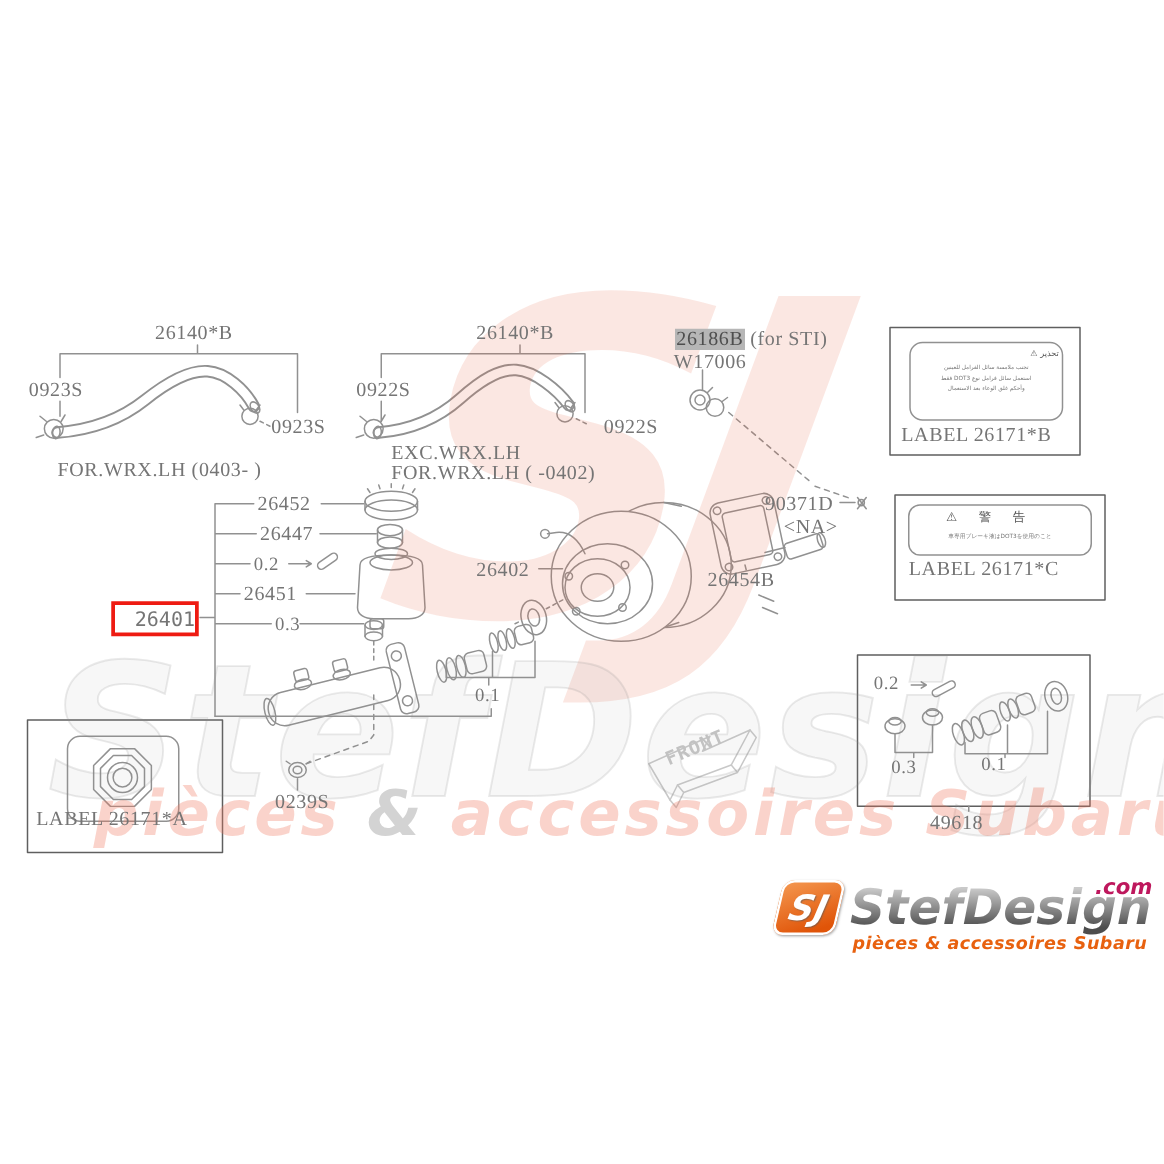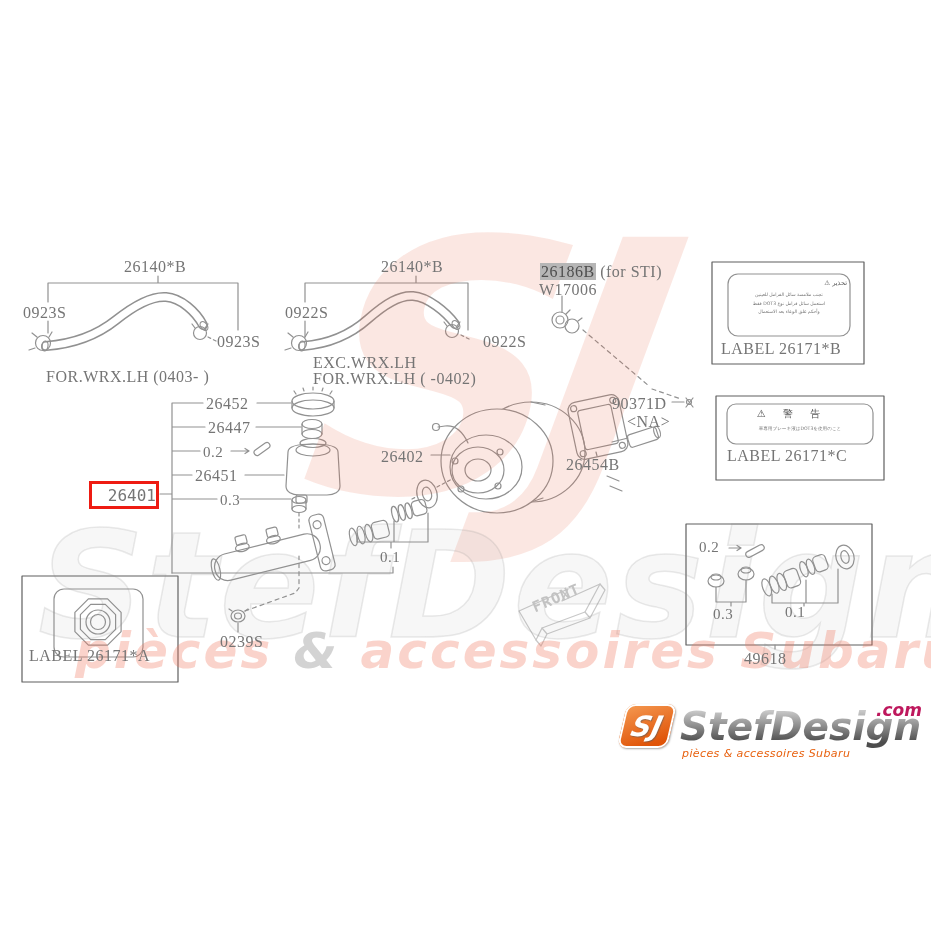--- a/index.html
+++ b/index.html
@@ -50,21 +50,21 @@
         box-shadow:inset 0 0 0 2px #ffffff,1px 1px 2px rgba(0,0,0,0.35);
         display:flex;align-items:center;justify-content:center;
         font-weight:bold;font-style:italic;font-size:28px;color:#fff;
         text-shadow:1px 1px 1px rgba(90,90,90,0.6);}
   .logo-brand{position:absolute;left:74px;top:10px;font-size:39px;font-weight:bold;
         font-style:italic;letter-spacing:0px;white-space:nowrap;color:#6b6b6b;
         background:linear-gradient(180deg,#c9c9c9 15%,#4d4d4d 85%);
         -webkit-background-clip:text;background-clip:text;-webkit-text-fill-color:transparent;}
   .logo-tld{position:absolute;left:270px;top:6px;font-size:17px;font-weight:bold;
         font-style:italic;color:#be185d;}
-  .logo-tagline{position:absolute;left:76px;top:53px;font-size:11px;font-weight:normal;
+  .logo-tagline{position:absolute;left:76px;top:53px;font-size:14px;font-weight:bold;
         font-style:italic;color:#e8610f;letter-spacing:0.4px;white-space:nowrap;}
 </style>
 </head>
 <body>
 
 <div id="canvas">
 
   <svg class="lineart" width="931" height="931" viewBox="0 0 931 931">
     <g stroke="#919191" fill="none" stroke-width="1.2" stroke-linecap="round" stroke-linejoin="round">
 

